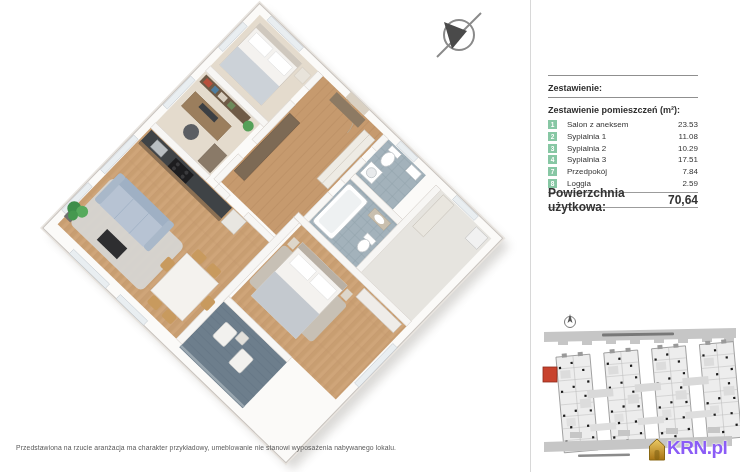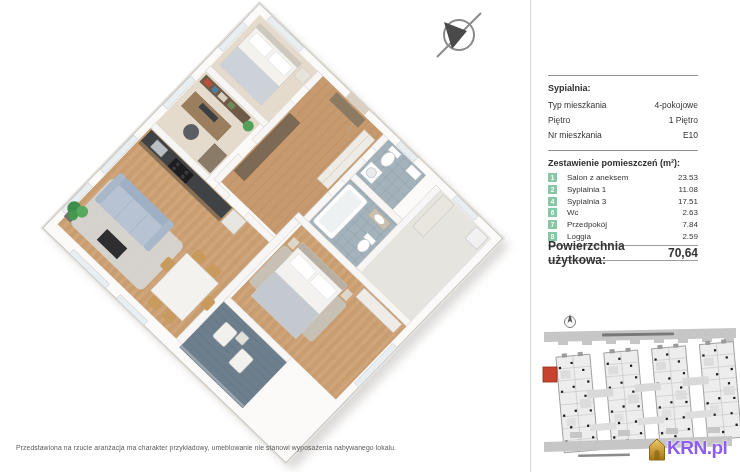--- a/index.html
+++ b/index.html
@@ -244,59 +244,45 @@
       <line x1="437" y1="57" x2="481" y2="13" stroke="#8a8a8a" stroke-width="2"></line>
       <path d="M444,22 L467,31 L452,49 Z" fill="#4a4a4a"></path>
     </g>
   </svg>
 
   <div class="v-divider"></div>
 
   <div class="panel">
     <div class="hr"></div>
 
-    <div class="p-head">Sypialnia:</div>
-    <div class="info-rows">
-      <div class="info-row">
-        <span>Typ mieszkania</span>
-        <span class="val">4-pokojowe</span>
-      </div>
-      <div class="info-row">
-        <span>Piętro</span>
-        <span class="val">1 Piętro</span>
-      </div>
-      <div class="info-row">
-        <span>Nr mieszkania</span>
-        <span class="val">E10</span>
-      </div>
-    </div>
+    <div class="p-head">Zestawienie:</div>
 
     <div class="hr"></div>
 
     <div class="p-head">Zestawienie pomieszczeń (m²):</div>
     <div class="rooms-list">
       <div class="room-row">
         <span class="chip">1</span>
         <span class="room-name">Salon z aneksem</span>
         <span class="room-area">23.53</span>
       </div>
       <div class="room-row">
         <span class="chip">2</span>
         <span class="room-name">Sypialnia 1</span>
         <span class="room-area">11.08</span>
       </div>
       <div class="room-row">
+        <span class="chip">3</span>
+        <span class="room-name">Sypialnia 2</span>
+        <span class="room-area">10.29</span>
+      </div>
+      <div class="room-row">
         <span class="chip">4</span>
         <span class="room-name">Sypialnia 3</span>
         <span class="room-area">17.51</span>
-      </div>
-      <div class="room-row">
-        <span class="chip">6</span>
-        <span class="room-name">Wc</span>
-        <span class="room-area">2.63</span>
       </div>
       <div class="room-row">
         <span class="chip">7</span>
         <span class="room-name">Przedpokój</span>
         <span class="room-area">7.84</span>
       </div>
       <div class="room-row">
         <span class="chip">8</span>
         <span class="room-name">Loggia</span>
         <span class="room-area">2.59</span>

